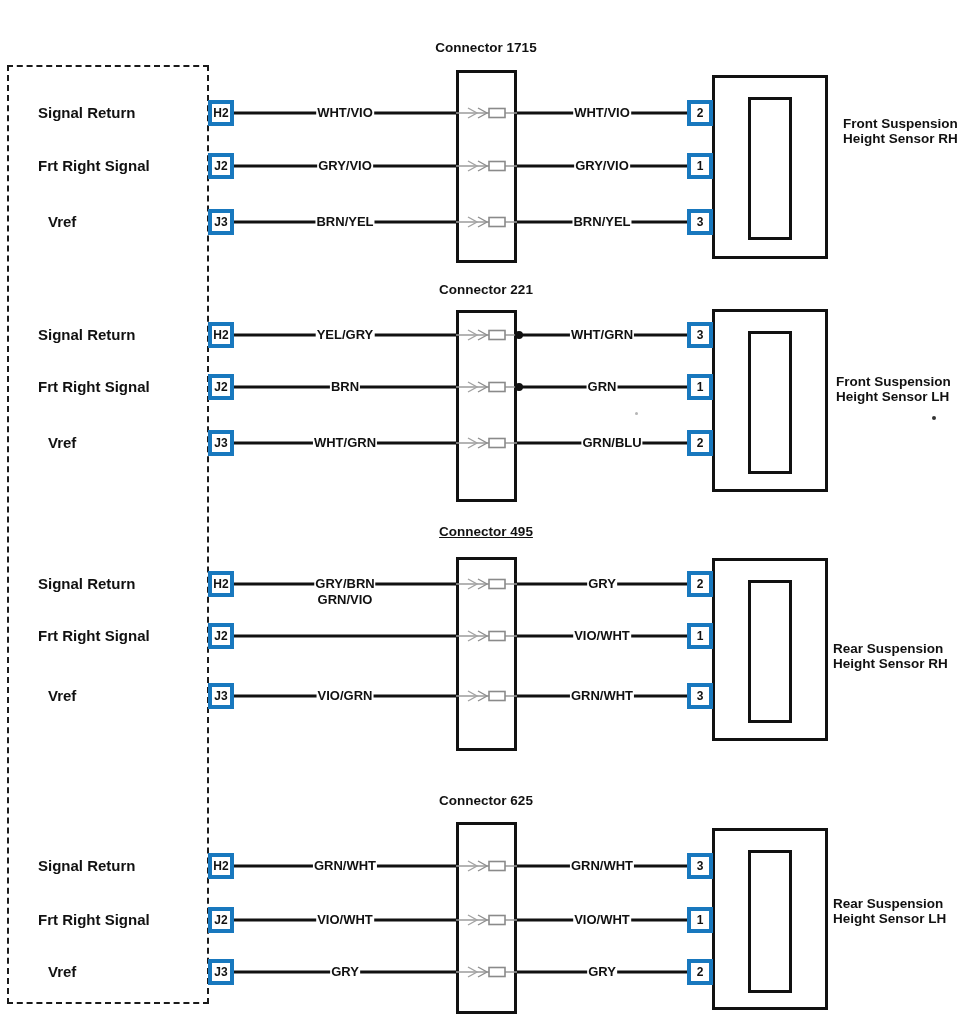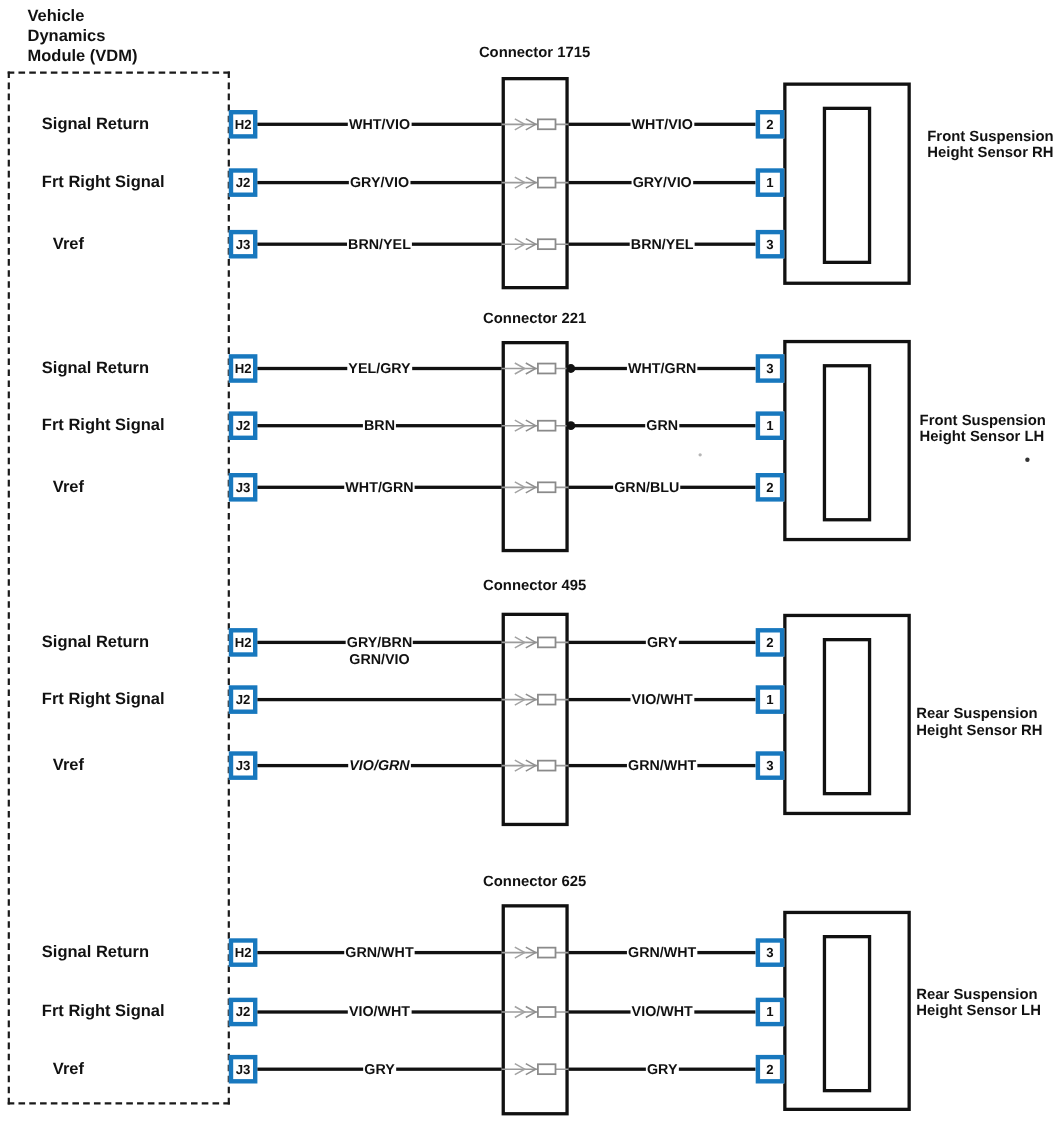--- a/index.html
+++ b/index.html
@@ -25,25 +25,20 @@
     font-size:12px;line-height:18px;text-align:center;transform:translateY(-50%);
   }
   .icon-wrap{transform:translateY(-50%);}
   .dot{background:#111;border-radius:50%;transform:translate(-50%,-50%);}
   .speck{border-radius:50%;}
 </style>
 </head>
 <body>
 
 <div class="canvas">
-  <div class="abs vdm-title">
-    <div>Vehicle</div>
-    <div>Dynamics</div>
-    <div>Module (VDM)</div>
-  </div>
   <div class="abs vdm-box" style="left:7px;top:65px;width:202px;height:939px;"></div>
   <div id="sections">
       <div class="abs conn-title" style="left:486px;top:40px;">Connector 1715</div>
       <div class="abs conn-box" style="left:456px;top:70px;width:61px;height:193px;"></div>
       <div class="abs sensor-box" style="left:712px;top:75px;width:116px;height:184px;"></div>
       <div class="abs sensor-inner" style="left:748px;top:97px;width:44px;height:143px;"></div>
       <div class="abs sensor-label" style="left:843px;top:116px;">
         <div>Front Suspension</div>
         <div>Height Sensor RH</div>
       </div>
@@ -126,23 +121,23 @@
       <div class="abs pin" style="left:208px;top:443px;">J3</div>
       <div class="abs wire" style="left:234px;top:443px;width:222px;"></div>
       <div class="abs wire-label" style="left:345px;top:443px;">WHT/GRN</div>
       <div class="abs icon-wrap" style="left:456px;top:443px;width:61px;height:16px;margin-top:0;"><svg width="61" height="16" viewBox="0 0 61 16" xmlns="http://www.w3.org/2000/svg">
           <line x1="0" y1="8" x2="61" y2="8" stroke="#9b9b9b" stroke-width="1.5"></line>
           <polyline points="12,3 21,8 12,13" fill="none" stroke="#a3a3a3" stroke-width="1.4"></polyline>
           <polyline points="22,3 31,8 22,13" fill="none" stroke="#8f8f8f" stroke-width="1.4"></polyline>
           <rect x="33" y="3.5" width="16" height="9" fill="#fff" stroke="#8a8a8a" stroke-width="1.6"></rect>
         </svg></div>
       <div class="abs wire" style="left:517px;top:443px;width:170px;"></div>
-      <div class="abs wire-label" style="left:588px;top:443px;">GRN/BLU</div>
+      <div class="abs wire-label" style="left:612px;top:443px;">GRN/BLU</div>
       <div class="abs pin" style="left:687px;top:443px;">2</div>
-      <div class="abs conn-title" style="left:486px;top:524px;">Connector 495</div>
+      <div class="abs conn-title" style="left:486px;top:524px;text-decoration:underline;">Connector 495</div>
       <div class="abs conn-box" style="left:456px;top:557px;width:61px;height:194px;"></div>
       <div class="abs sensor-box" style="left:712px;top:558px;width:116px;height:183px;"></div>
       <div class="abs sensor-inner" style="left:748px;top:580px;width:44px;height:143px;"></div>
       <div class="abs sensor-label" style="left:833px;top:641px;">
         <div>Rear Suspension</div>
         <div>Height Sensor RH</div>
       </div>
       <div class="abs signal-label" style="left:38px;top:584px;">Signal Return</div>
       <div class="abs pin" style="left:208px;top:584px;">H2</div>
       <div class="abs wire" style="left:234px;top:584px;width:222px;"></div>
@@ -165,21 +160,21 @@
           <polyline points="12,3 21,8 12,13" fill="none" stroke="#a3a3a3" stroke-width="1.4"></polyline>
           <polyline points="22,3 31,8 22,13" fill="none" stroke="#8f8f8f" stroke-width="1.4"></polyline>
           <rect x="33" y="3.5" width="16" height="9" fill="#fff" stroke="#8a8a8a" stroke-width="1.6"></rect>
         </svg></div>
       <div class="abs wire" style="left:517px;top:636px;width:170px;"></div>
       <div class="abs wire-label" style="left:602px;top:636px;">VIO/WHT</div>
       <div class="abs pin" style="left:687px;top:636px;">1</div>
       <div class="abs signal-label" style="left:48px;top:696px;">Vref</div>
       <div class="abs pin" style="left:208px;top:696px;">J3</div>
       <div class="abs wire" style="left:234px;top:696px;width:222px;"></div>
-      <div class="abs wire-label" style="left:345px;top:696px;font-style:italic;">VIO/GRN</div>
+      <div class="abs wire-label" style="left:345px;top:696px;">VIO/GRN</div>
       <div class="abs icon-wrap" style="left:456px;top:696px;width:61px;height:16px;margin-top:0;"><svg width="61" height="16" viewBox="0 0 61 16" xmlns="http://www.w3.org/2000/svg">
           <line x1="0" y1="8" x2="61" y2="8" stroke="#9b9b9b" stroke-width="1.5"></line>
           <polyline points="12,3 21,8 12,13" fill="none" stroke="#a3a3a3" stroke-width="1.4"></polyline>
           <polyline points="22,3 31,8 22,13" fill="none" stroke="#8f8f8f" stroke-width="1.4"></polyline>
           <rect x="33" y="3.5" width="16" height="9" fill="#fff" stroke="#8a8a8a" stroke-width="1.6"></rect>
         </svg></div>
       <div class="abs wire" style="left:517px;top:696px;width:170px;"></div>
       <div class="abs wire-label" style="left:602px;top:696px;">GRN/WHT</div>
       <div class="abs pin" style="left:687px;top:696px;">3</div>
       <div class="abs conn-title" style="left:486px;top:793px;">Connector 625</div>

